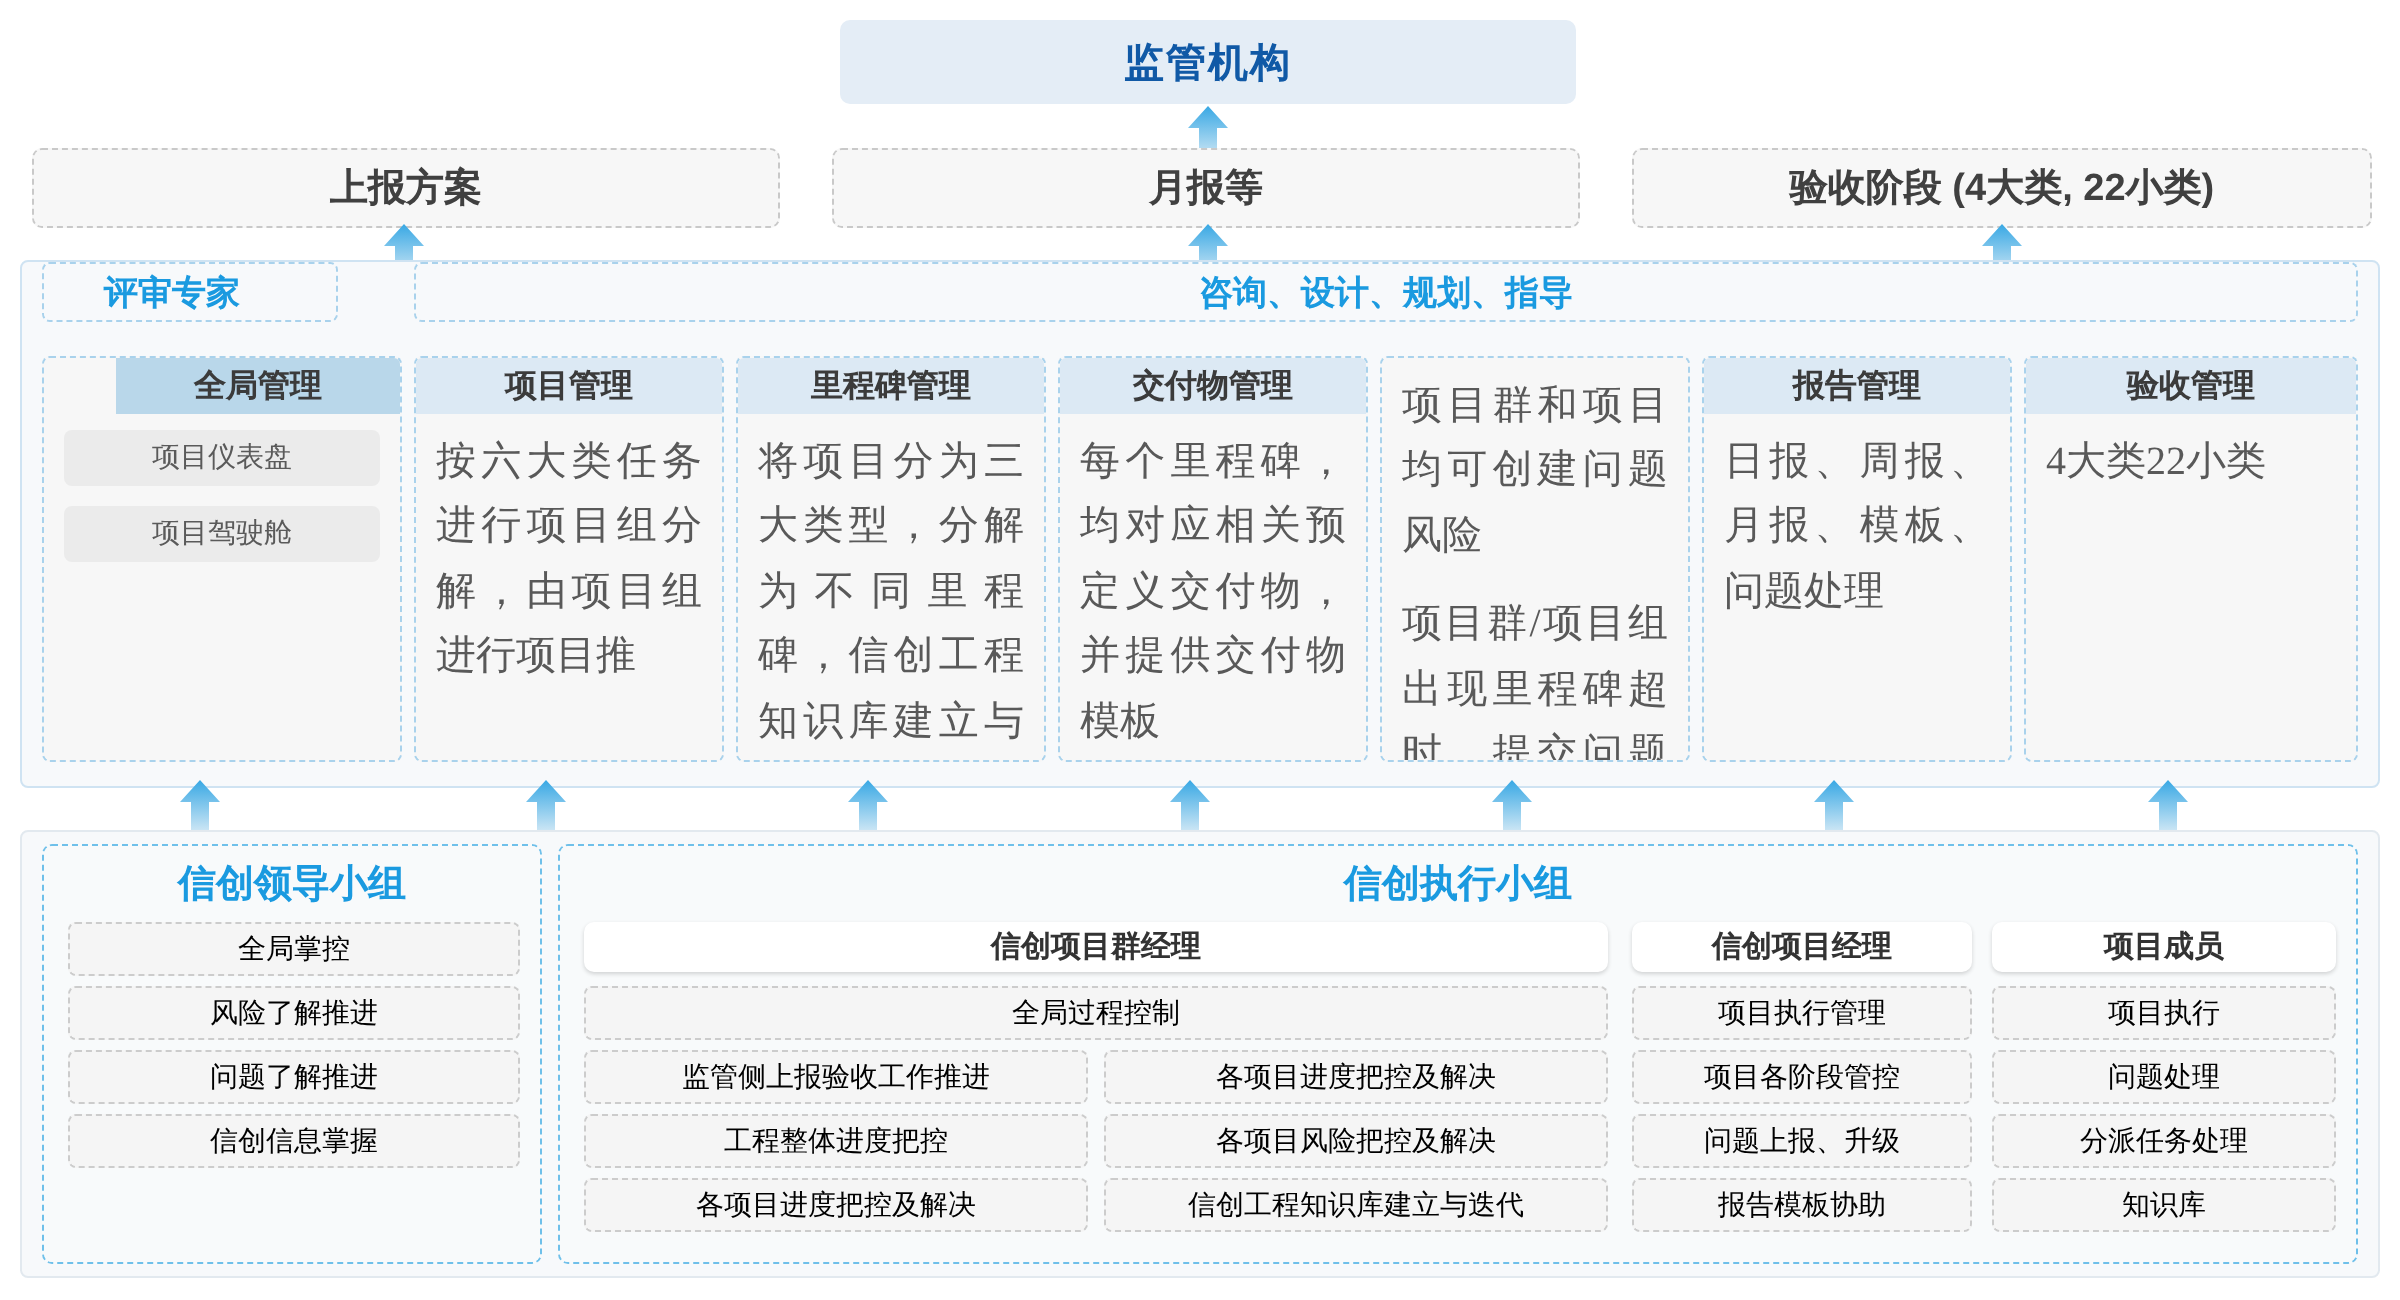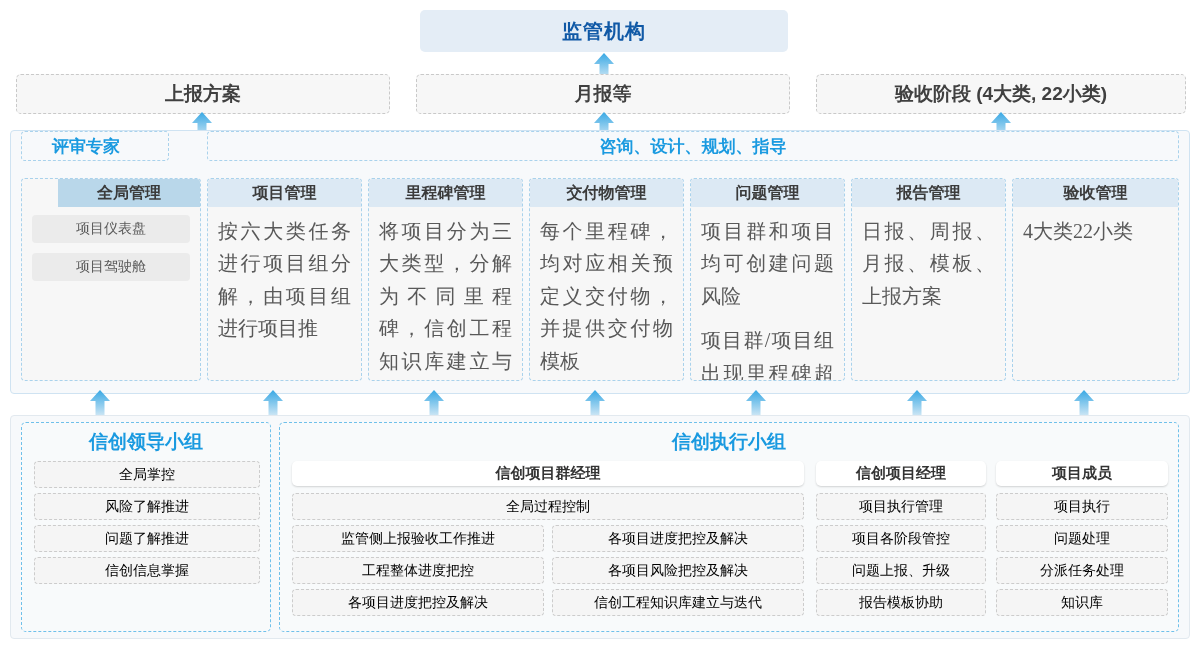--- a/index.html
+++ b/index.html
@@ -189,31 +189,30 @@
   </div>
 
   <div class="mcol" style="left:518px;width:155px;">
     <div class="mhead">交付物管理</div>
     <div class="mbody">
       <p class="ptext">每个里程碑，均对应相关预定义交付物，并提供交付物模板</p>
     </div>
   </div>
 
   <div class="mcol" style="left:679px;width:155px;">
-    <div class="mhead">问题管理</div>
     <div class="mbody">
       <p class="ptext">项目群和项目均可创建问题风险</p>
       <p class="ptext">项目群/项目组出现里程碑超时，提交问题风险进行说明和解决</p>
     </div>
   </div>
 
   <div class="mcol" style="left:840px;width:155px;">
     <div class="mhead">报告管理</div>
     <div class="mbody">
-      <p class="ptext">日报、周报、月报、模板、上报方案</p>
+      <p class="ptext">日报、周报、月报、模板、问题处理</p>
     </div>
   </div>
 
   <div class="mcol" style="left:1001px;width:167px;">
     <div class="mhead">验收管理</div>
     <div class="mbody">
       <p class="ptext">4大类22小类</p>
     </div>
   </div>
 </div>

